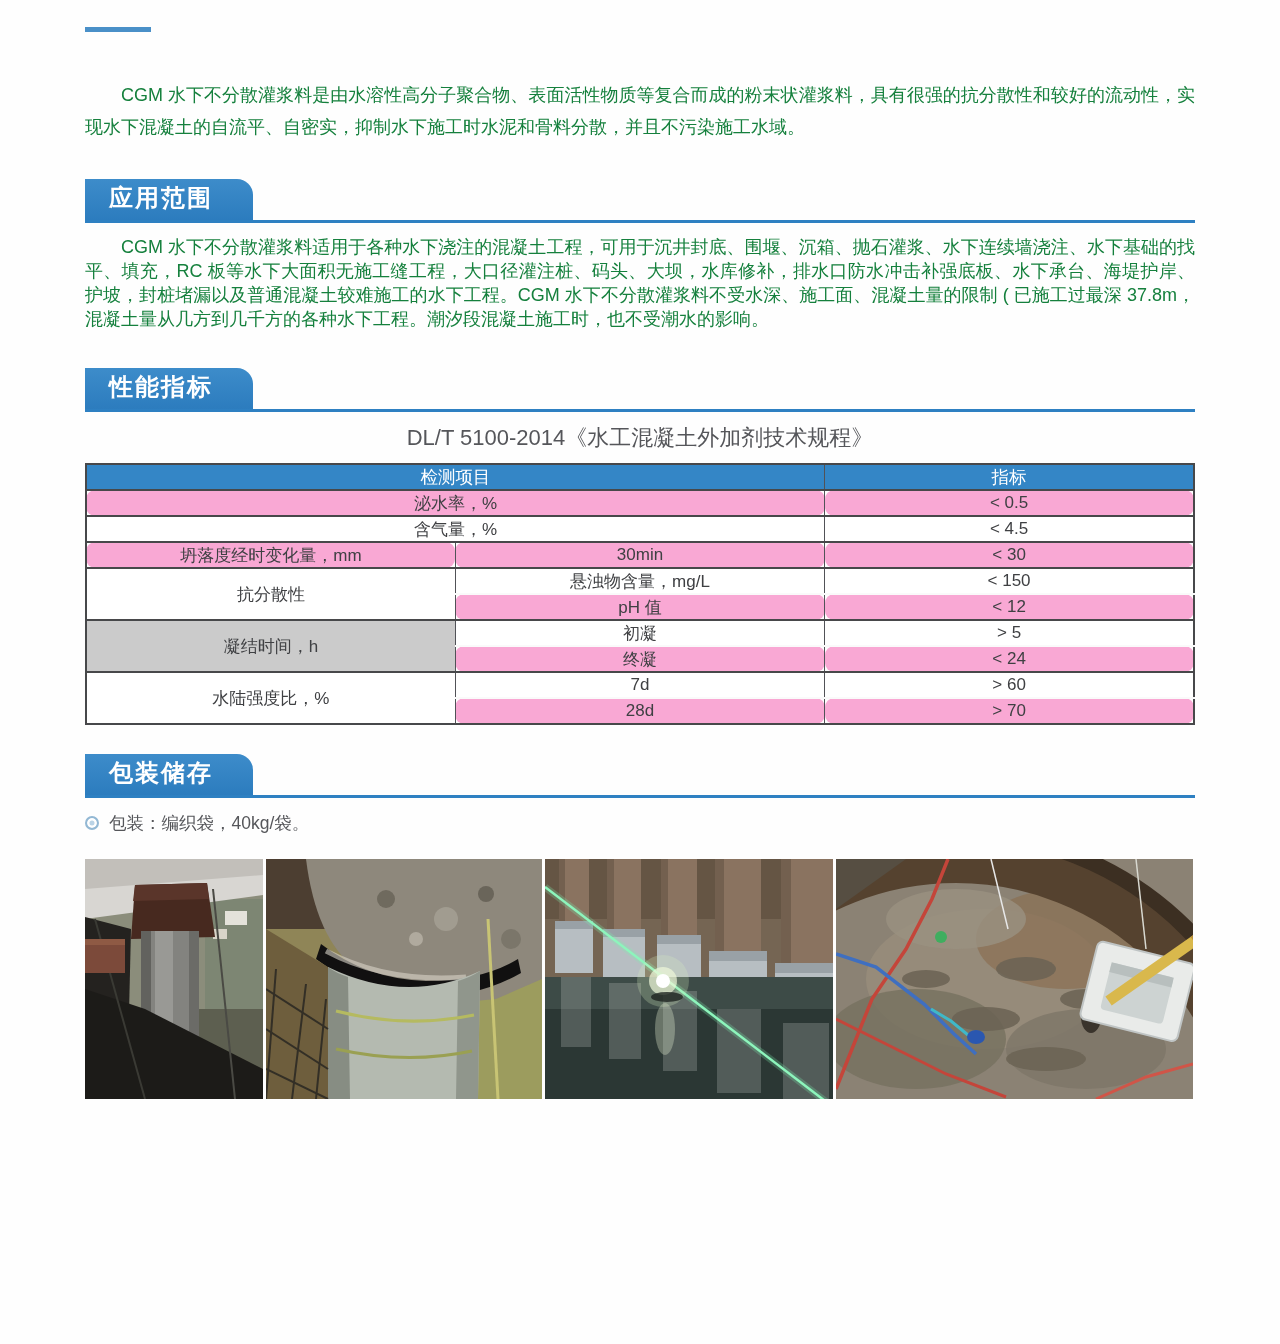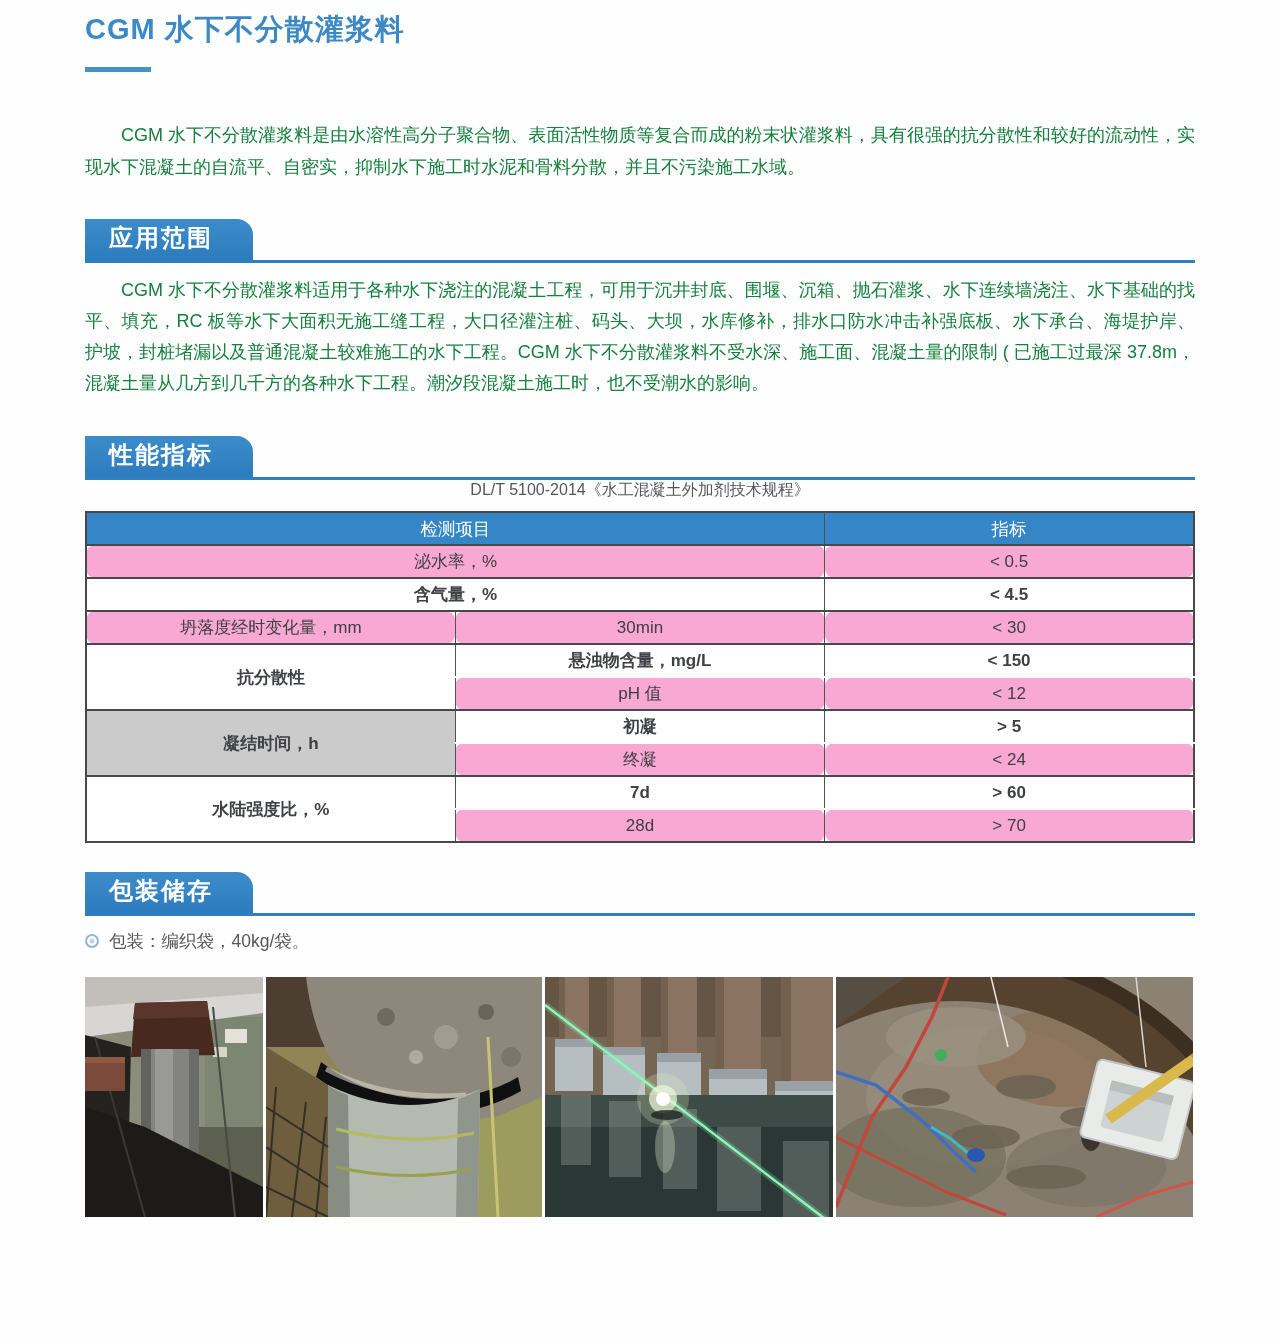--- a/index.html
+++ b/index.html
@@ -7,50 +7,50 @@
   body { height: 1344px; overflow: hidden; color: #55565a; }
   .content { width: 1110px; margin: 0 auto 0 85px; padding-top: 10px; }
 
   
   .page-title { font-size: 29px; font-weight: bold; color: #3d89c6; letter-spacing: 1px; }
   .title-dash { width: 66px; height: 5px; background: #4a90c8; margin-top: 17px; }
 
   
   .para { font-size: 18px; line-height: 32px; color: #15803d; text-align: justify; text-indent: 2em; }
   .intro-para { margin-top: 47px; }
-  .app-para { margin-top: 12px; line-height: 31px; }
+  .app-para { margin-top: 12px; line-height: 24px; }
 
   
   .section-head { border-bottom: 3px solid #2e80c2; line-height: 0; }
   .section-tab {
     display: inline-block;
     padding: 8px 40px 8px 24px;
     background: linear-gradient(180deg, #3d8cca 0%, #2c7cbe 100%);
     border-top-right-radius: 16px;
     line-height: 22px;
   }
   .section-tab span { font-size: 24px; font-weight: bold; color: #ffffff; letter-spacing: 2px; }
   .mt-app  { margin-top: 36px; }
   .mt-perf { margin-top: 37px; }
   .mt-pack { margin-top: 29px; }
 
   
-  .standard-ref { text-align: center; font-size: 16px; color: #55565a; }
+  .standard-ref { margin-top: 11px; text-align: center; font-size: 22px; color: #55565a; }
 
   
   table.perf { width: 100%; margin-top: 10px; border-collapse: collapse; border: 2px solid #47484a; table-layout: fixed; }
   table.perf th, table.perf td {
     border: 1px solid #515257;
-    height: 33px; text-align: center; vertical-align: middle;
+    height: 26px; text-align: center; vertical-align: middle;
     font-size: 17px; color: #3f4043; font-weight: normal;
     padding: 0 4px;
   }
   table.perf th { background: #3486c6; color: #ffffff; font-size: 17.5px; }
   tr.gray  td { background: #f9a8d4; border-radius: 9px; }
-  tr.white td { background: #ffffff; font-weight: bold; }
+  tr.white td { background: #ffffff; }
   td.cell-white { background: #ffffff !important; }
   td.cell-gray  { background: #cbcbcb !important; }
   tr.group-start td, tr.group-start th { border-top: 2px solid #47484a; }
   tr.intra td { border-top: 2px solid #fafafa; }
 
   
   .bullet-list { margin-top: 13px; }
   .bullet-item { display: flex; align-items: center; margin-bottom: 9px; }
   .bullet-icon {
     flex: 0 0 auto;
@@ -69,21 +69,20 @@
   .ph1 { width: 178px; }
   .ph2 { width: 276px; }
   .ph3 { width: 288px; }
   .ph4 { width: 357px; }
 </style>
 </head>
 <body>
 
 <div class="content">
 
-  <h1 class="page-title">CGM 水下不分散灌浆料</h1>
   <div class="title-dash"></div>
 
   <p class="para intro-para">CGM 水下不分散灌浆料是由水溶性高分子聚合物、表面活性物质等复合而成的粉末状灌浆料，具有很强的抗分散性和较好的流动性，实现水下混凝土的自流平、自密实，抑制水下施工时水泥和骨料分散，并且不污染施工水域。</p>
 
   <div class="section-head mt-app">
     <div class="section-tab">
       <span>应用范围</span>
     </div>
   </div>
   <p class="para app-para">CGM 水下不分散灌浆料适用于各种水下浇注的混凝土工程，可用于沉井封底、围堰、沉箱、抛石灌浆、水下连续墙浇注、水下基础的找平、填充，RC 板等水下大面积无施工缝工程，大口径灌注桩、码头、大坝，水库修补，排水口防水冲击补强底板、水下承台、海堤护岸、护坡，封桩堵漏以及普通混凝土较难施工的水下工程。CGM 水下不分散灌浆料不受水深、施工面、混凝土量的限制 ( 已施工过最深 37.8m，混凝土量从几方到几千方的各种水下工程。潮汐段混凝土施工时，也不受潮水的影响。</p>

